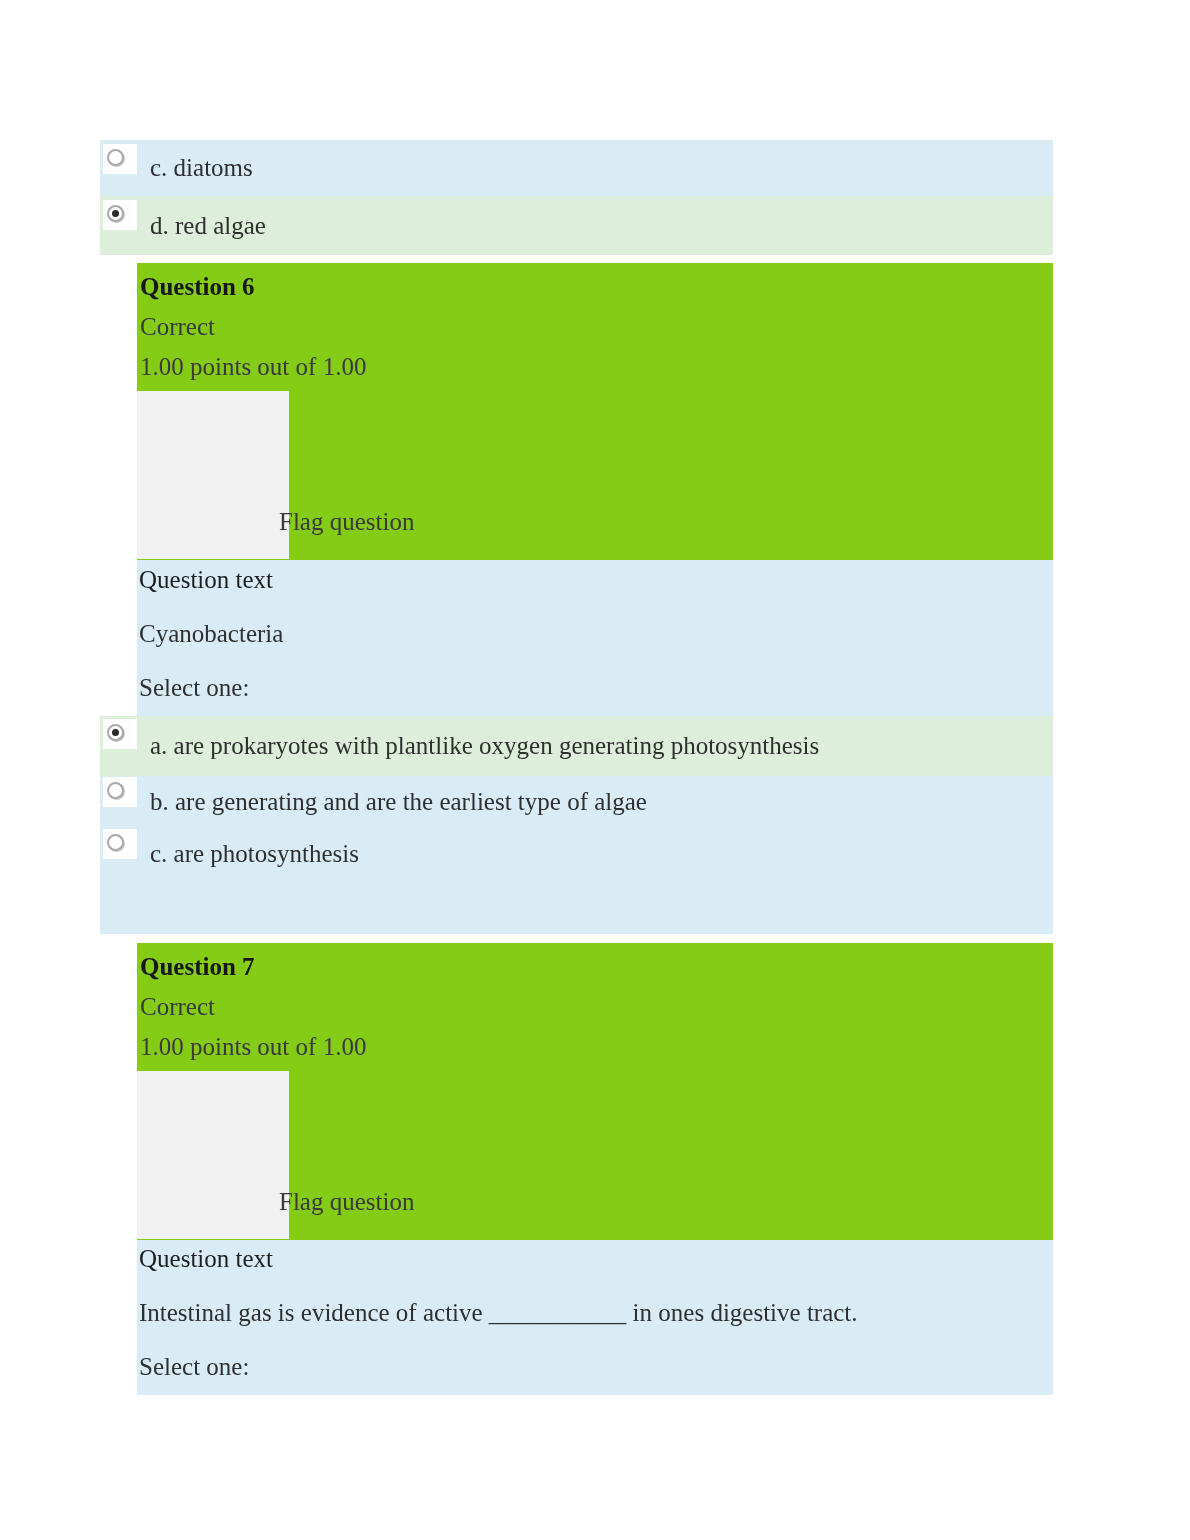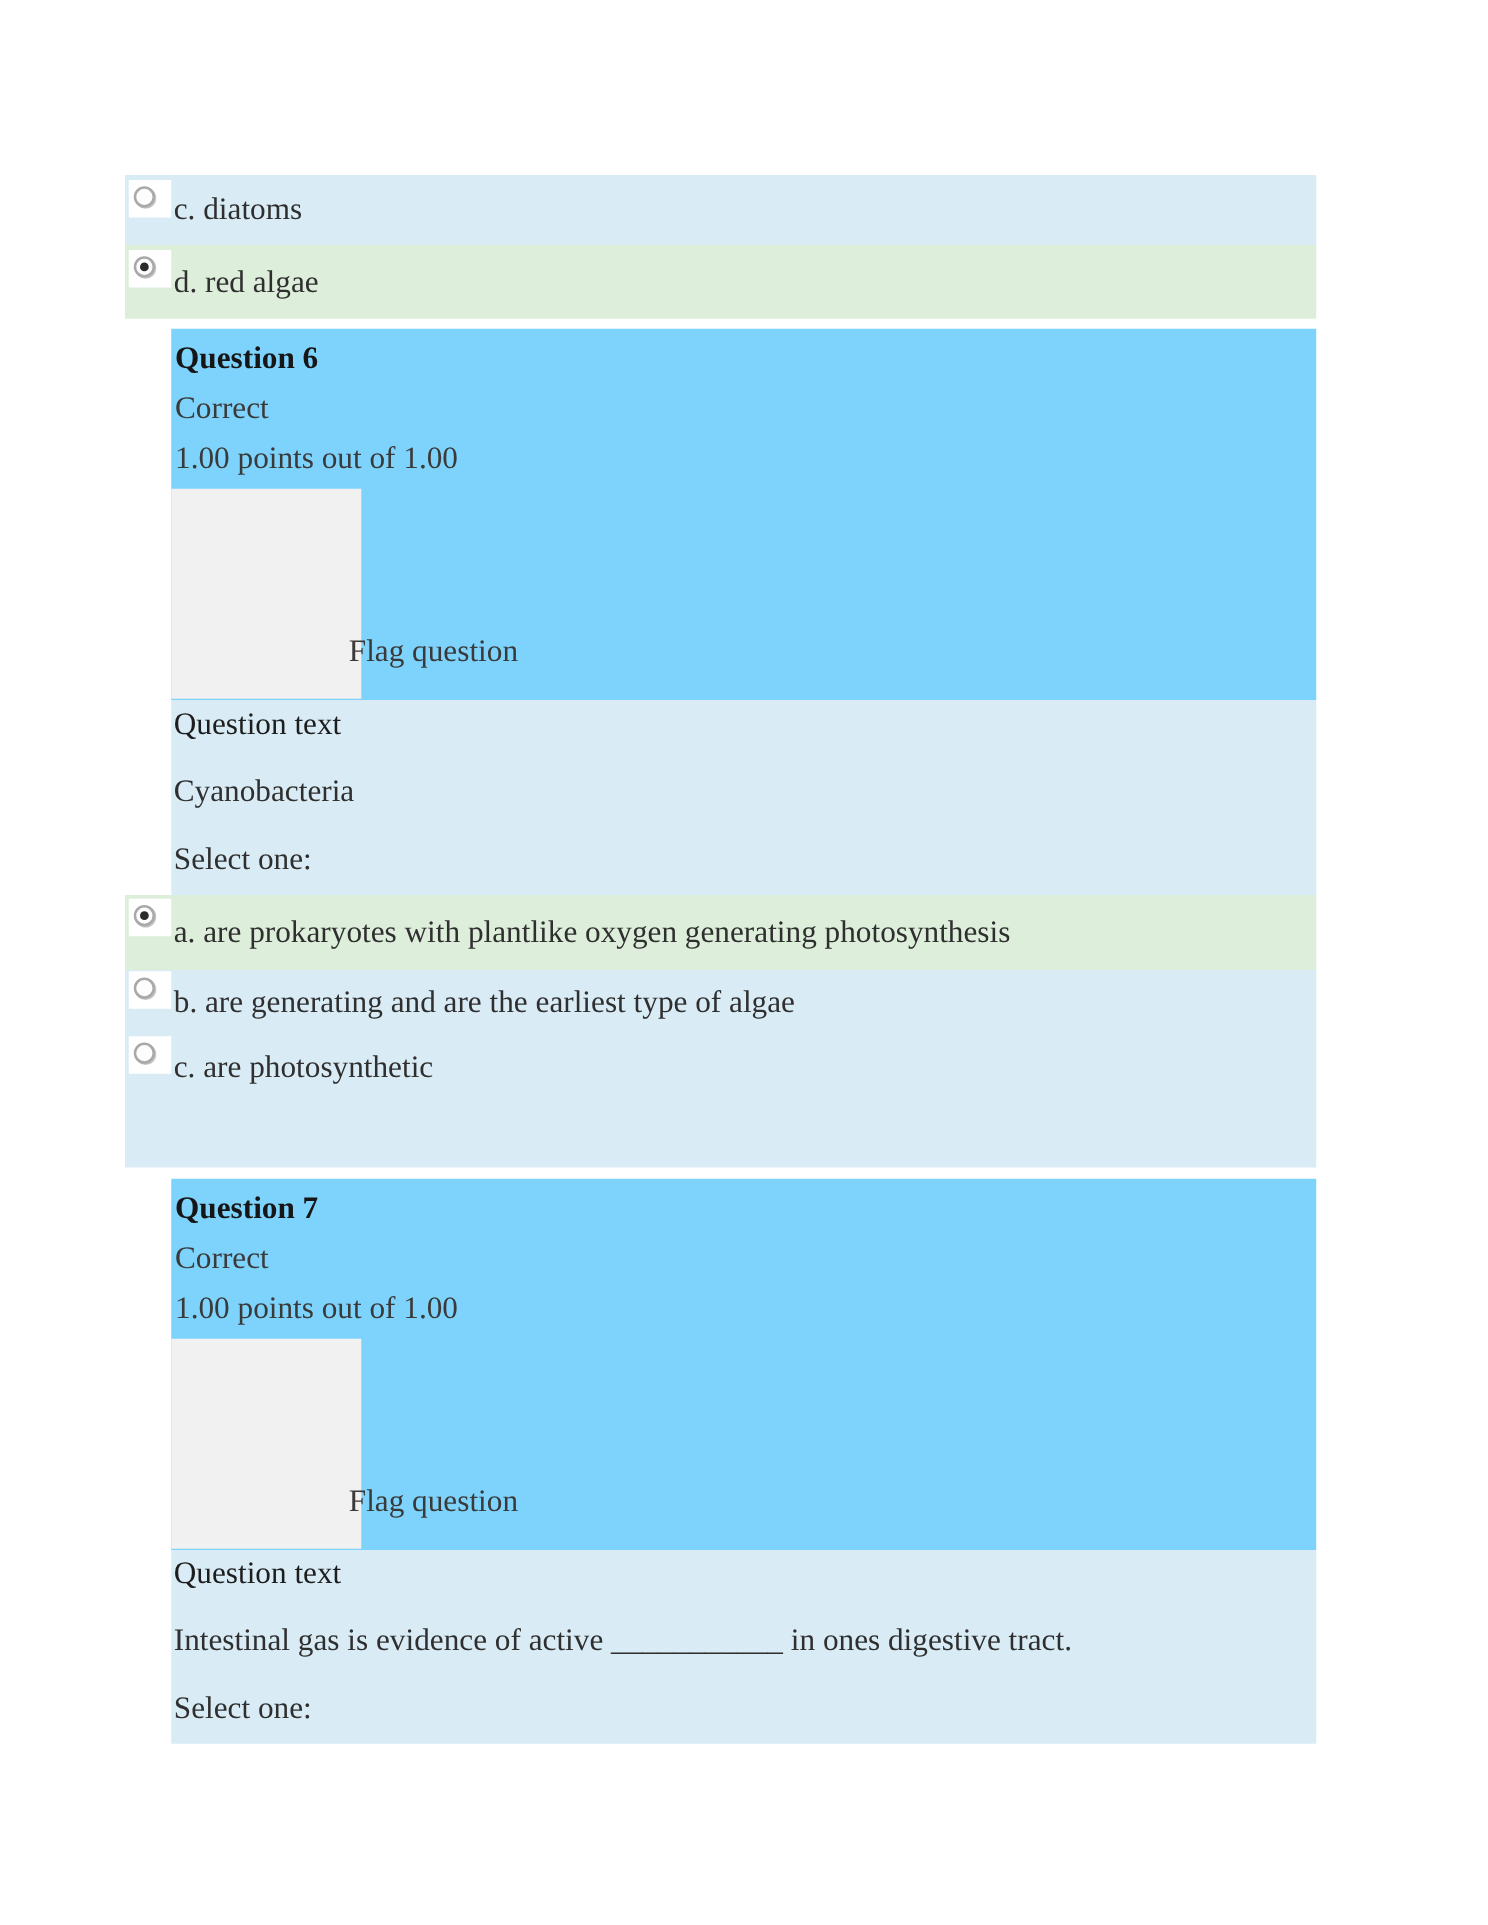--- a/index.html
+++ b/index.html
@@ -67,35 +67,35 @@
     left: 3px;
     top: 3px;
     width: 7px;
     height: 7px;
     border-radius: 50%;
     background: #2b2b2b;
   }
 
   .opt-label {
     position: absolute;
-    left: 39px;
+    left: 50px;
     top: 50%;
     transform: translateY(-50%);
     font-size: 25px;
     line-height: 1.25;
     white-space: nowrap;
     color: #2f2f2f;
   }
 
   
   .qinfo {
     position: absolute;
     left: 137px;
     width: 916px;
-    background: #7dd3fc;
+    background: #84cc16;
     box-sizing: border-box;
   }
   .qinfo .q-title {
     position: absolute;
     left: 3px;
     top: 10px;
     font-size: 25px;
     font-weight: bold;
     color: #161616;
   }
@@ -205,21 +205,21 @@
     <div class="opt-row" style="height:52px;">
       <span class="radio-cell" style="top:1px;">
         <span class="radio"></span>
       </span>
       <span class="opt-label">b. are generating and are the earliest type of algae</span>
     </div>
     <div class="opt-row" style="height:52px;">
       <span class="radio-cell" style="top:1px;">
         <span class="radio"></span>
       </span>
-      <span class="opt-label">c. are photosynthetic</span>
+      <span class="opt-label">c. are photosynthesis</span>
     </div>
   </div>
 
   <div class="qinfo" style="top:943px; height:297px;">
     <span class="q-title">Question 7</span>
     <span class="q-state">Correct</span>
     <span class="q-points">1.00 points out of 1.00</span>
     <span class="flag-slot"></span>
     <span class="flag-label" style="top:245px;">Flag question</span>
   </div>

